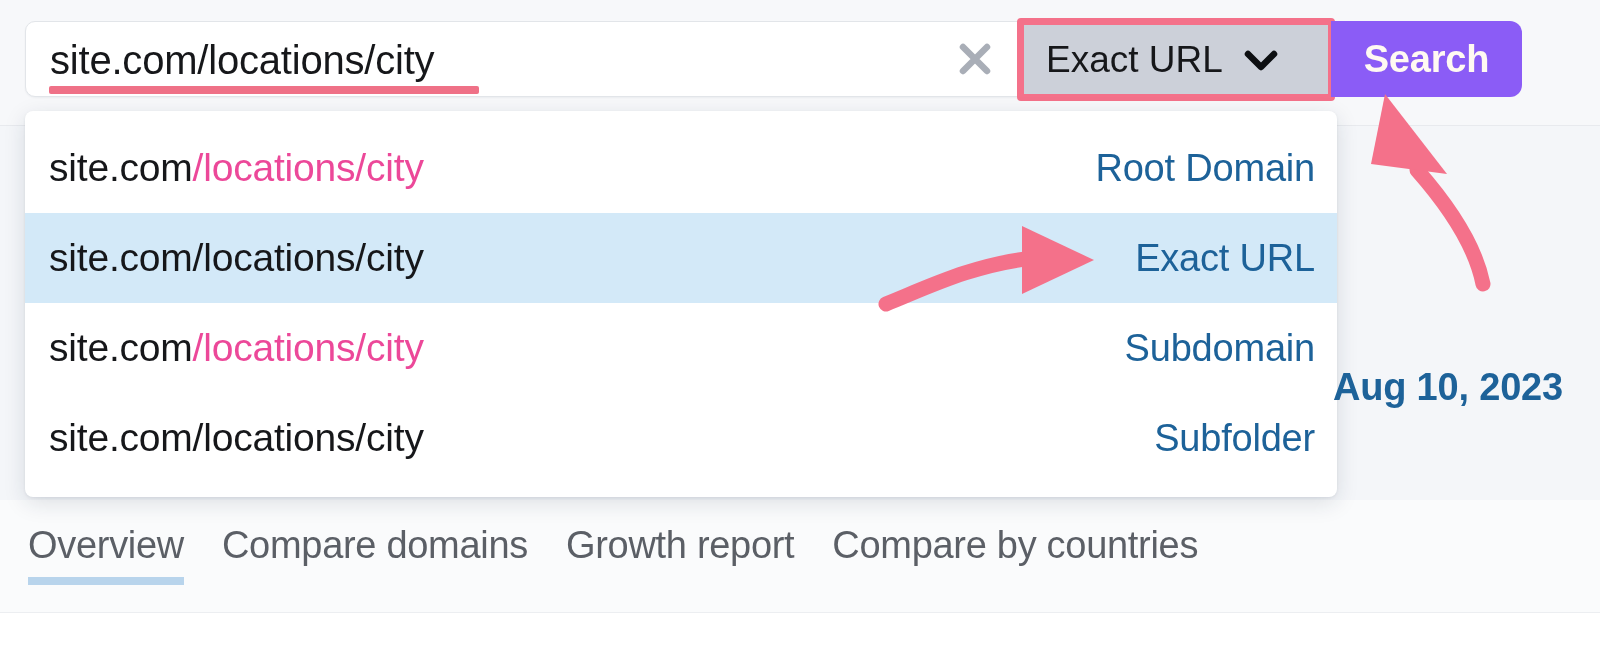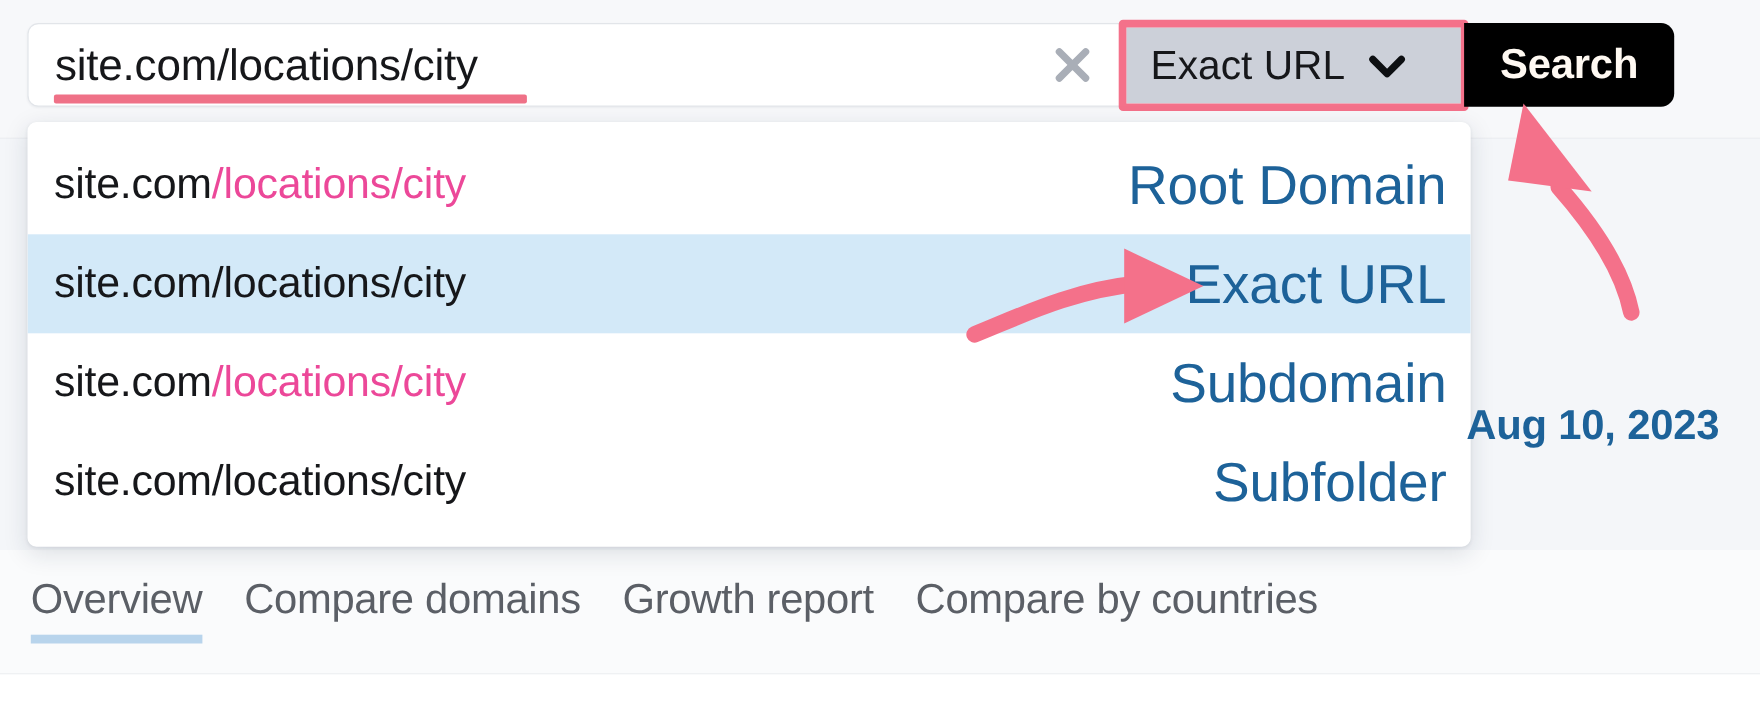--- a/index.html
+++ b/index.html
@@ -114,21 +114,21 @@
     margin-left: 18px;
     display: flex;
     align-items: center;
   }
 
   
   #search-button {
     position: absolute;
     left: 1331px; top: 21px;
     width: 191px; height: 76px;
-    background: #000000;
+    background: #8b5cf6;
     border: none;
     border-radius: 0 12px 12px 0;
     color: #fff9f2;
     font-family: "Liberation Sans", sans-serif;
     font-size: 38px;
     font-weight: bold;
     cursor: pointer;
     letter-spacing: -0.2px;
   }
 
@@ -157,21 +157,21 @@
 
   .suggestion-url {
     font-size: 39px;
     color: #16171a;
     white-space: nowrap;
     letter-spacing: -0.2px;
   }
   .suggestion-url .dim { color: #ec4899; }
 
   .suggestion-type {
-    font-size: 50px;
+    font-size: 38px;
     color: #1d6299;
     white-space: nowrap;
     letter-spacing: -0.2px;
   }
 
   
   #arrow-to-exact-url {
     position: absolute;
     left: 862px; top: 212px;
     width: 250px; height: 110px;

